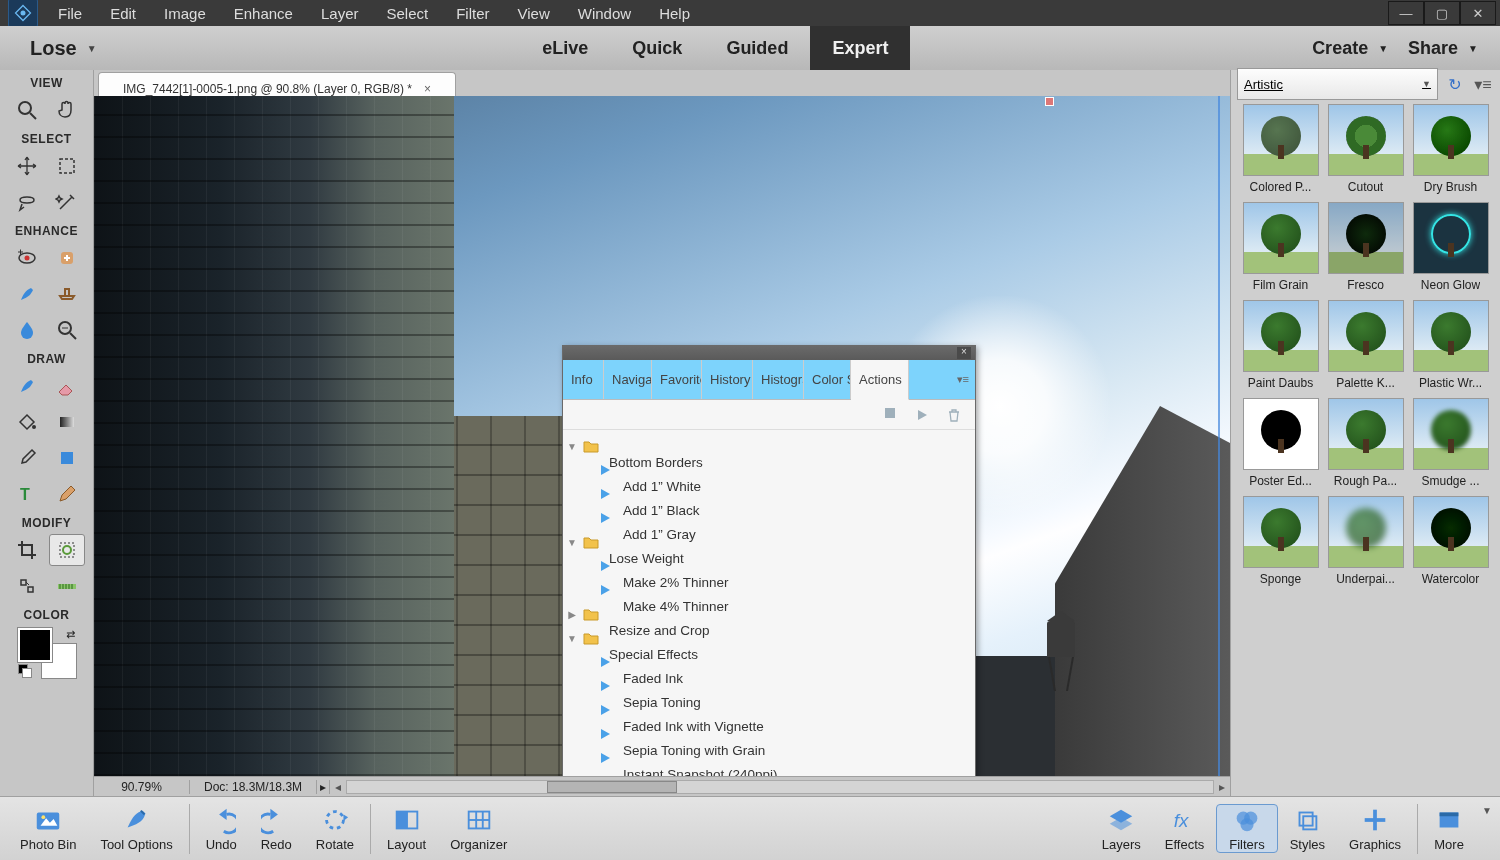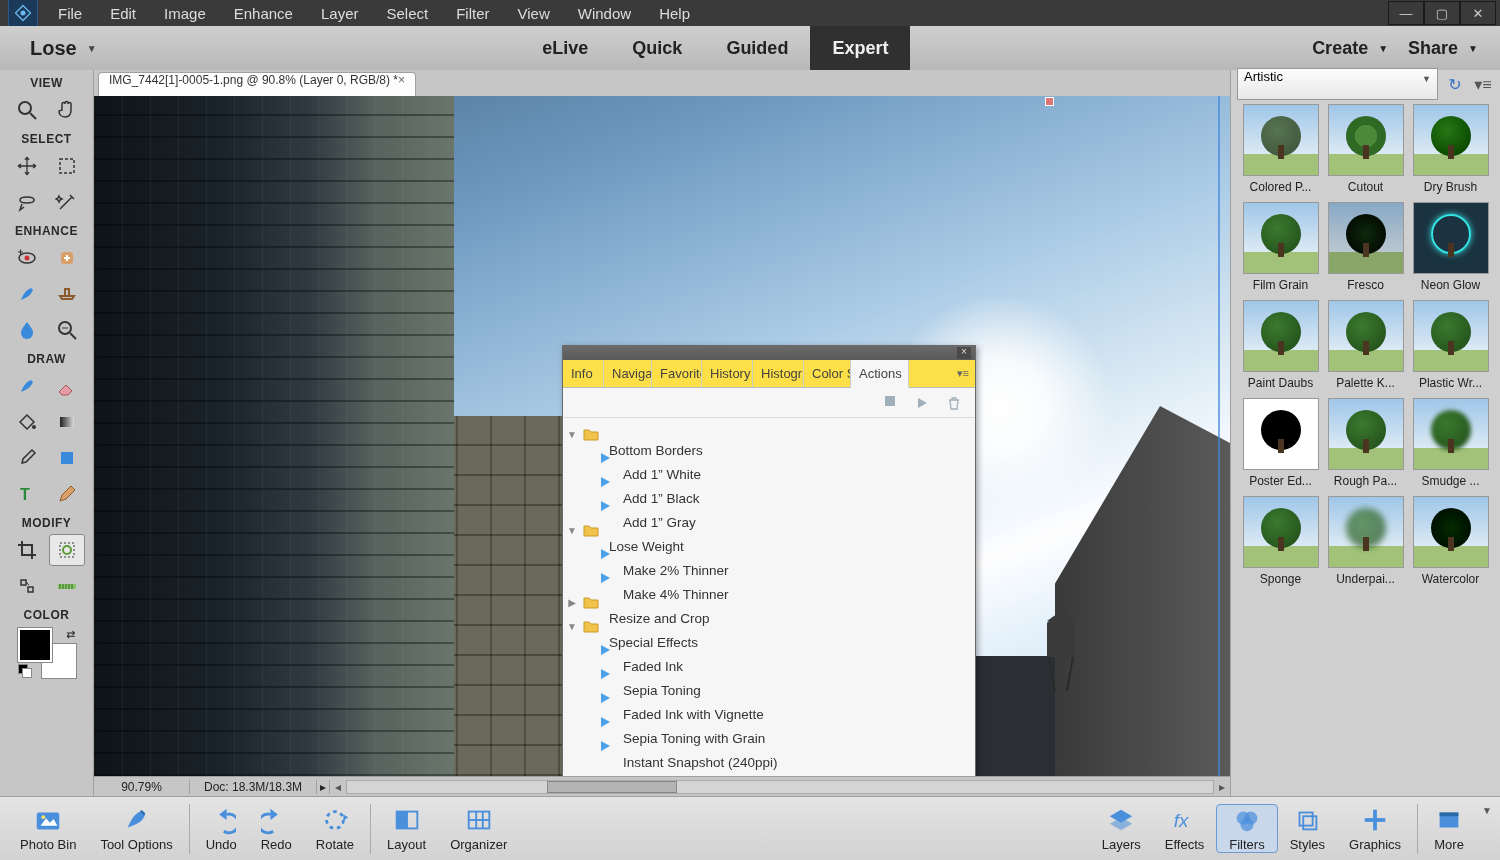--- a/index.html
+++ b/index.html
@@ -38,21 +38,21 @@
 .color-fg { position: absolute; top: 0; left: 0; width: 34px; height: 34px; background: #000; border: 2px solid #fff; box-shadow: 0 0 0 1px #888; }
 .color-bg { position: absolute; bottom: 0; right: 0; width: 34px; height: 34px; background: #fff; border: 2px solid #fff; box-shadow: 0 0 0 1px #888; }
 .color-swap { position: absolute; top: 0; right: 0; font-size: 11px; color: #222; cursor: pointer; }
 .color-default { position: absolute; bottom: 0; left: 0; width: 14px; height: 14px; cursor: pointer; }
 .color-default::before { content:''; position:absolute; width:8px; height:8px; background:#000; border:1px solid #888; top:0; left:0; }
 .color-default::after { content:''; position:absolute; width:8px; height:8px; background:#fff; border:1px solid #888; bottom:0; right:0; }
 
 
 .canvas-col { flex: 1; display: flex; flex-direction: column; background: #c6c6c6; min-width: 0; }
 .doc-tabs { height: 26px; display: flex; align-items: flex-end; background: #c6c6c6; padding-left: 4px; position: relative; }
-.doc-tab { height: 24px; background: #fdfdfd; border: 1px solid #a0a0a0; border-bottom: none; border-radius: 4px 4px 0 0; display: flex; align-items: flex-start; padding: 0 10px; font-size: 12px; color: #333; gap: 0; }
+.doc-tab { height: 24px; background: #fdfdfd; border: 1px solid #a0a0a0; border-bottom: none; border-radius: 4px 4px 0 0; display: flex; align-items: flex-end; padding: 0 24px; font-size: 12px; color: #333; gap: 12px; }
 .doc-tab .close-x { font-size: 12px; color: #666; cursor: pointer; }
 .canvas-wrap { flex: 1; position: relative; background: #555; overflow: hidden; }
 .photo-sky { position: absolute; inset: 0; background: linear-gradient(160deg,#4a6b8a 0%,#6c98bf 22%,#aacbe6 45%,#d8e8f3 60%,#f6faff 70%,#fefeff 72%,#e5f1fb 80%,#c1d9ea 100%); }
 .sun-glare { position:absolute; right:120px; top:200px; width:220px; height:220px; background: radial-gradient(circle,#ffffff 0%,rgba(255,255,255,0.85) 30%,rgba(255,255,255,0) 72%); }
 .building-left { position:absolute; left:0; top:0; width:360px; height:100%; background: linear-gradient(90deg,#0e1317 0%,#1a232a 35%,#303a41 60%,#57625e 78%,#6a756b 100%); }
 .building-left::after { content:''; position:absolute; inset:0; background: repeating-linear-gradient(0deg,rgba(0,0,0,0.35) 0 2px,transparent 2px 22px), repeating-linear-gradient(90deg,rgba(255,255,255,0.05) 0 1px,transparent 1px 28px); }
 .building-mid { position:absolute; left:260px; bottom:0; width:250px; height:360px; background:#6a6a5c; }
 .building-mid::after { content:''; position:absolute; inset:0; background: repeating-linear-gradient(0deg,rgba(0,0,0,0.3) 0 2px,transparent 2px 30px), repeating-linear-gradient(90deg,rgba(0,0,0,0.25) 0 2px,transparent 2px 34px); }
 .building-right { position:absolute; right:0; bottom:0; width:175px; height:370px; background: linear-gradient(90deg,#3a3a3a,#5a5a5a); clip-path: polygon(60% 0,100% 10%,100% 100%,0 100%,0 48%); }
 .skyline-back { position:absolute; left:330px; right:0; bottom:0; height:120px; background:#2b2f33; }
@@ -69,39 +69,39 @@
 .canvas-statusbar .hscroll-left,.canvas-statusbar .hscroll-right{ width:16px; text-align:center; cursor:pointer; color:#555;}
 .canvas-statusbar .hscroll-track{ flex:1; height:14px; background:#d4d4d4; border:1px solid #aaa; position:relative; }
 .canvas-statusbar .hscroll-thumb{ position:absolute; left:200px; top:0; bottom:0; width:130px; background:#b4b4b4; border:1px solid #888; }
 .canvas-border{ position:absolute; top:0; right:10px; bottom:0; width:2px; background:#4488dd; opacity:0.7;}
 .canvas-corner{ position:absolute; top:1px; right:176px; width:9px; height:9px; background:#d77; border:1px solid #fff;}
 
 
 .actions-panel { position: absolute; left: 468px; top: 249px; width: 414px; height: 472px; background: #f6f6f6; border: 1px solid #6a6a6a; box-shadow: 2px 2px 6px rgba(0,0,0,0.35); display:flex; flex-direction:column; }
 .actions-titlebar { height: 14px; background: linear-gradient(#6a6a6a,#5a5a5a); display:flex; justify-content:flex-end; align-items:center; padding-right:4px; }
 .actions-closebox { width:14px; height:12px; background:#4a4a4a; color:#ddd; font-size:10px; line-height:10px; text-align:center; cursor:pointer;}
-.actions-tabrow { height: 28px; display:flex; background:#fde047; border-bottom:1px solid #bbb; }
+.actions-tabrow { height: 40px; display:flex; background:#7dd3fc; border-bottom:1px solid #bbb; }
 .actions-tab { padding:0 8px; font-size:13px; color:#444; display:flex; align-items:center; border-right:1px solid #ccc; cursor:pointer; overflow:hidden; white-space:nowrap; }
 .actions-tab.active { background:#f6f6f6; border-bottom:1px solid #f6f6f6; margin-bottom:-1px; }
 .actions-tab.info{width:41px;} .actions-tab.nav{width:48px;} .actions-tab.fav{width:50px;} .actions-tab.hist{width:51px;} .actions-tab.histo{width:51px;} .actions-tab.col{width:47px;} .actions-tab.act{width:58px;}
 .actions-menu-icon { margin-left:auto; width:24px; display:flex; align-items:center; justify-content:center; color:#666; cursor:pointer; font-size:11px;}
 .actions-ctrlrow { height: 30px; background:#f6f6f6; display:flex; justify-content:flex-end; align-items:center; gap:14px; padding-right:12px; border-bottom:1px solid #ddd; }
 .ctrl-btn { width:18px; height:18px; display:flex; align-items:center; justify-content:center; color:#9aa; cursor:pointer; }
 .actions-list { flex:1; overflow:auto; padding:4px 0; }
 .act-row { display:flex; align-items:center; height:24px; font-size:13.5px; color:#333; }
 .act-expand { width:18px; display:flex; justify-content:center; color:#888; font-size:10px; }
 .act-folder { width:20px; color:#e5b641; display:flex; justify-content:center;}
 .act-play { width:20px; color:#4aa1e8; display:flex; justify-content:center; font-size:12px;}
 .act-label { padding-left:8px;margin-top:32px; }
 .act-row.indent1 { padding-left:14px; }
 
 
 .filters-panel { width: 270px; background:#cfcfcf; border-left:1px solid #a0a0a0; display:flex; flex-direction:column; }
 .filters-header { height:28px; display:flex; align-items:center; padding:0 6px; gap:6px; }
-.filters-select { flex:1; height:22px; background:linear-gradient(#fdfdfd,#e8e8e8); border:1px solid #999; font-size:13px; padding:15px 6px; display:flex; align-items:flex-end; justify-content:space-between; cursor:pointer;}
+.filters-select { flex:1; height:22px; background:linear-gradient(#fdfdfd,#e8e8e8); border:1px solid #999; font-size:13px; padding:15px 6px; display:flex; align-items:center; justify-content:space-between; cursor:pointer;text-decoration:underline;}
 .filters-select .chev{font-size:9px; color:#555;}
 .filters-hicon { width:22px; height:22px; display:flex; align-items:center; justify-content:center; color:#3570c9; cursor:pointer; font-size:16px;}
 .filters-grid { padding:6px 10px; display:grid; grid-template-columns:repeat(3,1fr); gap:8px 6px; overflow:auto; }
 .filter-thumb { display:flex; flex-direction:column; align-items:center; gap:4px; cursor:pointer;}
 .thumb-box { width:76px; height:72px; border:1px solid #999; background:#eef6ff; position:relative; overflow:hidden;}
 .thumb-sky{position:absolute; inset:0; background:linear-gradient(#9fc6e8,#dceaf4 70%,#a2c27a 70%);}
 .thumb-tree{position:absolute; left:50%; top:50%; transform:translate(-50%,-60%); width:40px; height:40px; border-radius:50%; background:radial-gradient(circle at 40% 35%, #3b7a2e,#1e4a18);}
 .thumb-trunk{position:absolute; left:50%; bottom:16px; width:6px; height:14px; background:#4b3420; transform:translateX(-50%);}
 .thumb-label{font-size:12px; color:#222; white-space:nowrap; overflow:hidden; text-overflow:ellipsis; max-width:78px; text-align:center;}
 .tb-coloredp .thumb-tree{filter:contrast(0.8) saturate(0.6);} 

